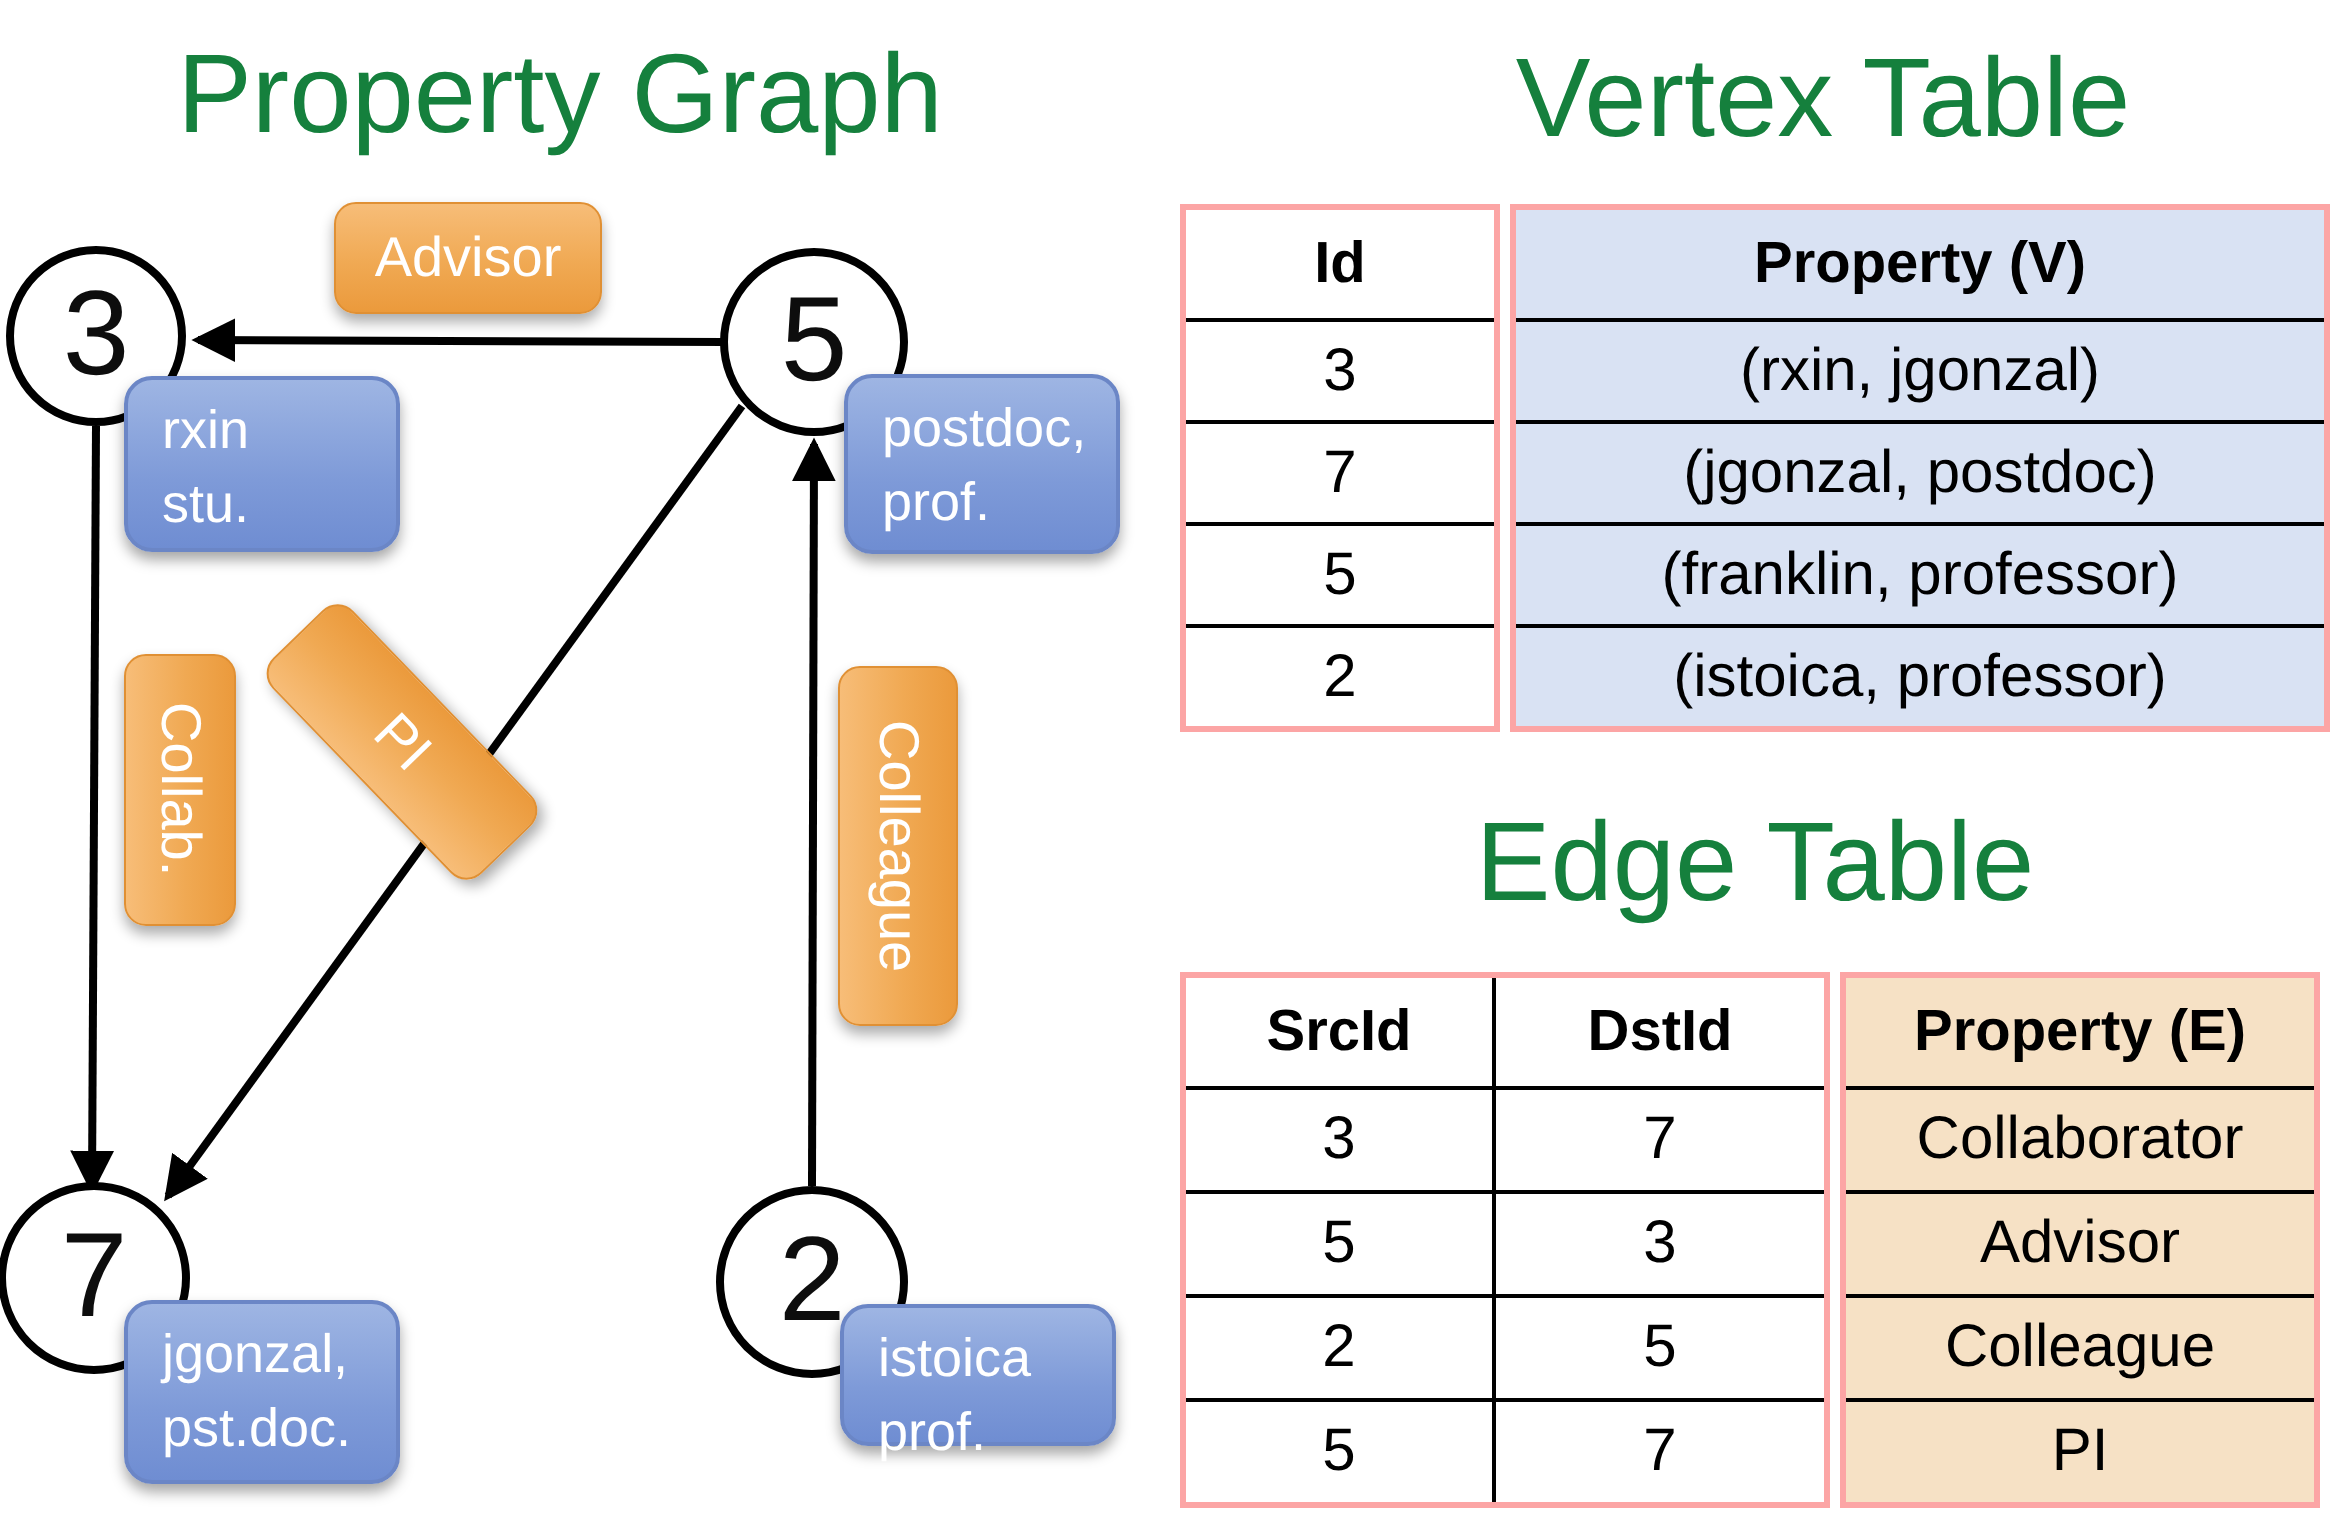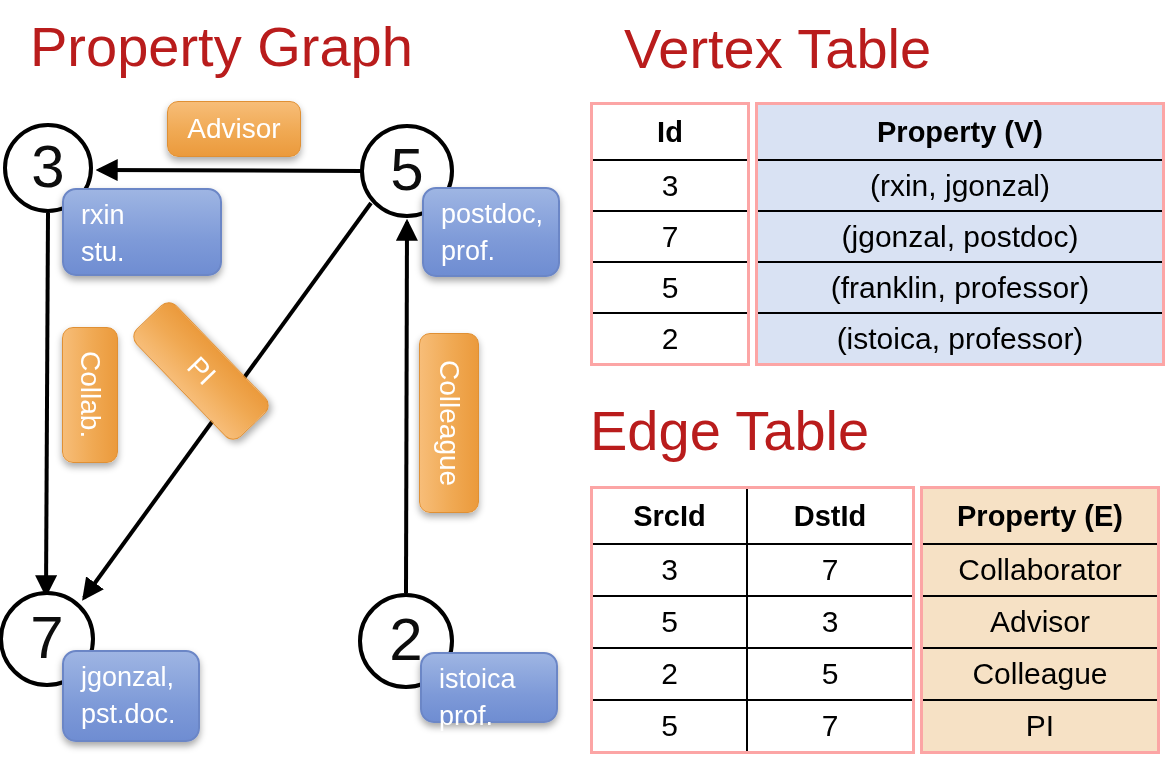--- a/index.html
+++ b/index.html
@@ -1,20 +1,20 @@
 <!DOCTYPE html>
 <html><head>
 <meta charset="utf-8">
 <style>
   * { margin:0; padding:0; box-sizing:border-box; }
   body { background:#fff; font-family:"Liberation Sans", sans-serif; }
   .canvas { position:relative; width:1170px; height:760px; background:#ffffff; overflow:hidden; color:#000; }
 
   
-  .big-title { position:absolute; font-size:56px; font-weight:300; letter-spacing:0px; color:#b91c1c; text-align:left; white-space:nowrap; }
+  .big-title { position:absolute; font-size:56px; font-weight:300; letter-spacing:0px; color:#15803d; text-align:center; white-space:nowrap; }
   #graph-title   { left:30px;  top:14px; width:500px; }
   #vertex-title  { left:624px; top:16px; width:575px; }
   #edge-title    { left:590px; top:398px; width:575px; }
 
   
   #edge-svg { position:absolute; left:0; top:0; width:560px; height:760px; }
 
   .node-num { position:absolute; transform:translate(-50%,-52%); font-size:60px; font-weight:300; color:#0d0d0d; }
 
   .vbox { position:absolute; border-radius:14px; color:#fff; font-size:27px; line-height:1.38;
@@ -86,21 +86,21 @@
     <circle cx="407" cy="171" r="45" fill="#fff" stroke="#000" stroke-width="4"></circle>
     <circle cx="47" cy="639" r="46" fill="#fff" stroke="#000" stroke-width="4"></circle>
     <circle cx="406" cy="641" r="46" fill="#fff" stroke="#000" stroke-width="4"></circle>
   </svg>
 
   <div class="node-num" style="left:48px;top:168px">3</div>
   <div class="node-num" style="left:407px;top:171px">5</div>
   <div class="node-num" style="left:47px;top:639px">7</div>
   <div class="node-num" style="left:406px;top:641px">2</div>
 
-  <div class="vbox" style="left:62px;top:188px;width:160px;height:88px">
+  <div class="vbox" style="left:62px;top:188px;width:138px;height:88px">
     <div>rxin</div>
     <div>stu.</div>
   </div>
   <div class="vbox" style="left:422px;top:187px;width:138px;height:90px">
     <div>postdoc,</div>
     <div>prof.</div>
   </div>
   <div class="vbox" style="left:62px;top:650px;width:138px;height:92px">
     <div>jgonzal,</div>
     <div>pst.doc.</div>

